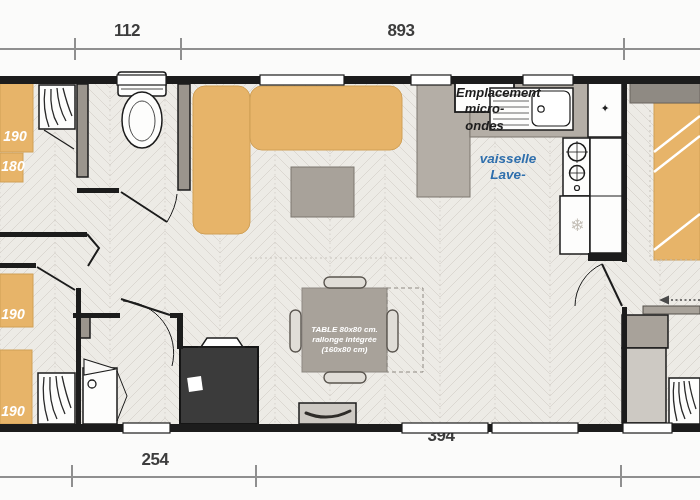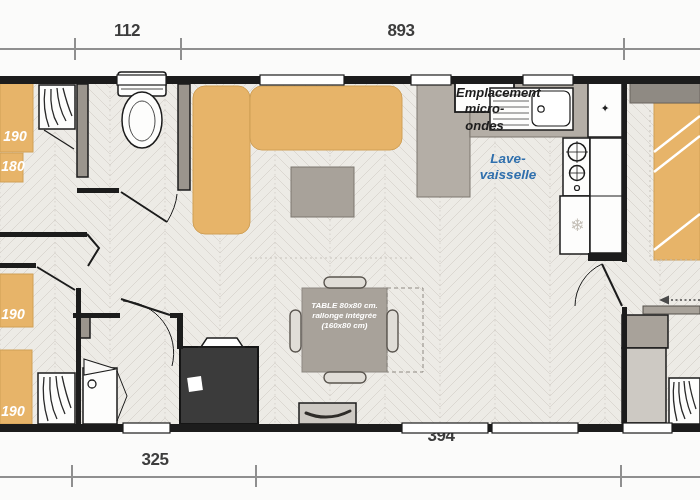--- a/index.html
+++ b/index.html
@@ -6,41 +6,41 @@
   #stage{position:relative;width:700px;height:500px;background:#fbfbfa;overflow:hidden;
          font-family:"Liberation Sans",sans-serif;}
   .abs{position:absolute;}
   .dimline{background:#8f8f8f;height:1.5px;}
   .tick{background:#8f8f8f;width:1.5px;height:22px;}
   .dimlabel{color:#3d3d3d;font-weight:bold;font-size:17px;text-align:center;letter-spacing:-.5px;}
   .lbl{position:absolute;text-align:center;font-style:italic;font-weight:bold;line-height:1.22;}
   .lbl-sofa{color:#fff;font-size:11.5px;}
   .lbl-micro{color:#1c1c1c;font-size:13px;font-weight:600;line-height:1.25;}
   .lbl-dw{font-size:13.5px;}
-  .lbl-table{color:#fff;font-size:8px;}
+  .lbl-table{color:#fff;font-size:8px;margin-top:24px;}
   .lbl-bed{color:#fff;font-size:14px;}
   svg{display:block;}
 </style>
 </head>
 <body>
 
 <div id="stage">
 
   <div class="abs dimline" style="left:0;top:48px;width:700px;"></div>
   <div class="abs tick" style="left:74px;top:38px;"></div>
   <div class="abs tick" style="left:180px;top:38px;"></div>
   <div class="abs tick" style="left:623px;top:38px;"></div>
   <div class="abs dimlabel" style="left:97px;top:21px;width:60px;">112</div>
   <div class="abs dimlabel" style="left:371px;top:21px;width:60px;">893</div>
 
   <div class="abs dimline" style="left:0;top:476px;width:700px;"></div>
   <div class="abs tick" style="left:71px;top:465px;"></div>
   <div class="abs tick" style="left:255px;top:465px;"></div>
   <div class="abs tick" style="left:620px;top:465px;"></div>
-  <div class="abs dimlabel" style="left:125px;top:450px;width:60px;">325</div>
+  <div class="abs dimlabel" style="left:125px;top:450px;width:60px;">254</div>
   <div class="abs dimlabel" style="left:411px;top:426px;width:60px;">394</div>
 
   <svg class="abs" style="left:0;top:0;" width="700" height="500" viewBox="0 0 700 500">
     <defs>
       <pattern id="chev" width="110" height="55" patternUnits="userSpaceOnUse">
         <rect width="110" height="55" fill="#edebe6"></rect>
         <g stroke="#dcd8d2" stroke-width="1" fill="none">
           <path d="M0,11 L55,-44 L110,11"></path>
             <path d="M0,22 L55,-33 L110,22"></path>
           <path d="M0,33 L55,-22 L110,33"></path>
@@ -222,22 +222,22 @@
 
   <div class="lbl lbl-sofa" style="left:252px;top:93px;width:150px;">
   </div>
 
   <div class="lbl lbl-micro" style="left:456px;top:85px;width:57px;">
     <div>Emplacement</div>
     <div>micro-ondes</div>
   </div>
 
   <div class="lbl lbl-dw" style="left:453px;top:151px;width:110px;color:#2f6fad;">
+    <div>vaisselle</div>
     <div>Lave-</div>
-    <div>vaisselle</div>
   </div>
 
   <div class="lbl lbl-table" style="left:303px;top:301px;width:83px;">
     <div>TABLE 80x80 cm.</div>
     <div>rallonge intégrée</div>
     <div>(160x80 cm)</div>
   </div>
 
   <div class="lbl lbl-bed" style="left:0;top:128px;width:30px;">190</div>
   <div class="lbl lbl-bed" style="left:0;top:158px;width:26px;">180</div>

